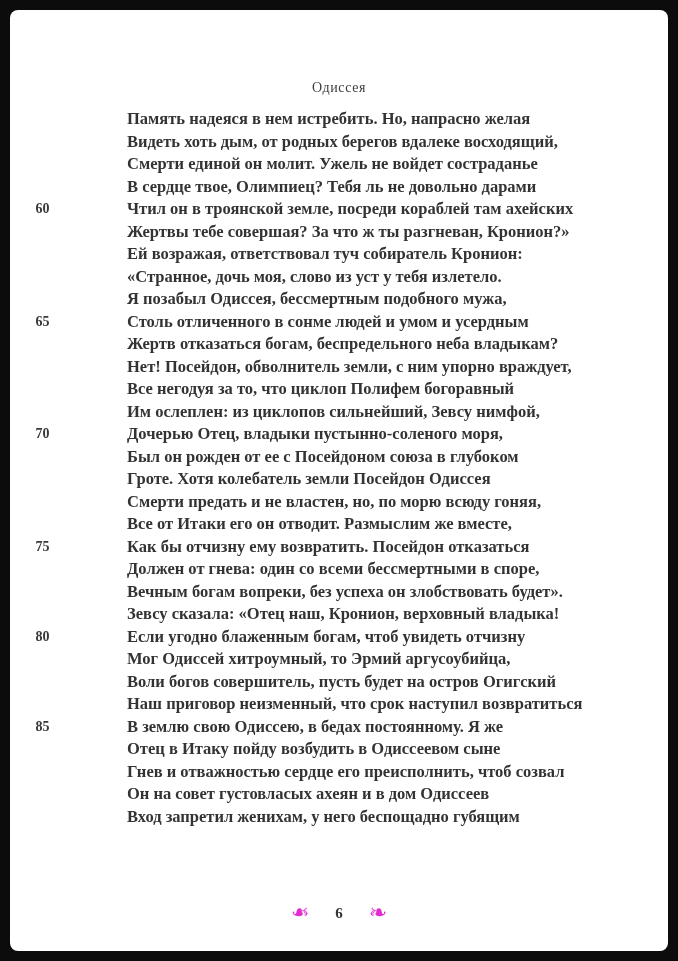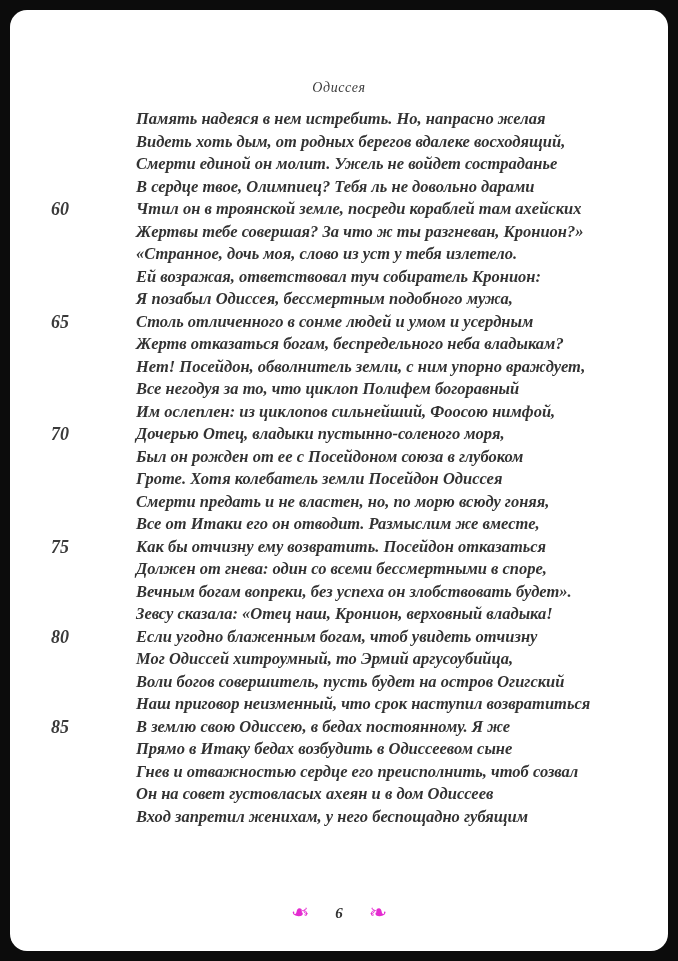--- a/index.html
+++ b/index.html
@@ -12,52 +12,51 @@
     height: 961px;
     overflow: hidden;
     font-family: "Liberation Serif", "DejaVu Serif", serif;
   }
   .page {
     position: relative;
     width: 658px;
     height: 941px;
     margin: 10px auto;
     background: #ffffff;
-    border-radius: 17px;
+    border-radius: 8px;
     box-sizing: border-box;
     color: #2f2f2f;
-    font-style: italic;
   }
   .running-header {
     padding-top: 70px;
     text-align: center;
     font-size: 14px;
     letter-spacing: 0.6px;
     color: #3d3d3d;
   }
   .poem {
     margin-top: 12px;
   }
   .poem-line {
     display: flex;
     line-height: 22.5px;
     font-size: 16.5px;
     font-weight: 600;
     color: #333333;
     white-space: nowrap;
+    gap: 32px;
   }
   .line-num {
     width: 65px;
     flex: 0 0 65px;
-    text-align: left;
-    font-size: 18px;
+    text-align: center;
+    font-size: 14px;
     font-weight: 600;
     color: #3a3a3a;
     padding-right: 0;
-    padding-left: 41px;
   }
   .line-text {
     margin-left: 20px;
   }
   .footer {
     position: absolute;
     left: 0;
     right: 0;
     bottom: 28px;
     display: flex;
@@ -114,26 +113,26 @@
     <span class="line-text">Чтил он в троянской земле, посреди кораблей там ахейских</span>
   </div>
 
   <div class="poem-line">
     <span class="line-num"></span>
     <span class="line-text">Жертвы тебе совершая? За что ж ты разгневан, Кронион?»</span>
   </div>
 
   <div class="poem-line">
     <span class="line-num"></span>
+    <span class="line-text">Ей возражая, ответствовал туч собиратель Кронион:</span>
+  </div>
+
+  <div class="poem-line">
+    <span class="line-num"></span>
     <span class="line-text">«Странное, дочь моя, слово из уст у тебя излетело.</span>
-  </div>
-
-  <div class="poem-line">
-    <span class="line-num"></span>
-    <span class="line-text">Ей возражая, ответствовал туч собиратель Кронион:</span>
   </div>
 
   <div class="poem-line">
     <span class="line-num"></span>
     <span class="line-text">Я позабыл Одиссея, бессмертным подобного мужа,</span>
   </div>
 
   <div class="poem-line">
     <span class="line-num">65</span>
     <span class="line-text">Столь отличенного в сонме людей и умом и усердным</span>
@@ -149,21 +148,21 @@
     <span class="line-text">Нет! Посейдон, обволнитель земли, с ним упорно враждует,</span>
   </div>
 
   <div class="poem-line">
     <span class="line-num"></span>
     <span class="line-text">Все негодуя за то, что циклоп Полифем богоравный</span>
   </div>
 
   <div class="poem-line">
     <span class="line-num"></span>
-    <span class="line-text">Им ослеплен: из циклопов сильнейший, Фоосою нимфой,</span>
+    <span class="line-text">Им ослеплен: из циклопов сильнейший, Зевсу нимфой,</span>
   </div>
 
   <div class="poem-line">
     <span class="line-num">70</span>
     <span class="line-text">Дочерью Отец, владыки пустынно-соленого моря,</span>
   </div>
 
   <div class="poem-line">
     <span class="line-num"></span>
     <span class="line-text">Был он рожден от ее с Посейдоном союза в глубоком</span>
@@ -226,21 +225,21 @@
     <span class="line-text">Наш приговор неизменный, что срок наступил возвратиться</span>
   </div>
 
   <div class="poem-line">
     <span class="line-num">85</span>
     <span class="line-text">В землю свою Одиссею, в бедах постоянному. Я же</span>
   </div>
 
   <div class="poem-line">
     <span class="line-num"></span>
-    <span class="line-text">Прямо в Итаку бедах возбудить в Одиссеевом сыне</span>
+    <span class="line-text">Отец в Итаку пойду возбудить в Одиссеевом сыне</span>
   </div>
 
   <div class="poem-line">
     <span class="line-num"></span>
     <span class="line-text">Гнев и отважностью сердце его преисполнить, чтоб созвал</span>
   </div>
 
   <div class="poem-line">
     <span class="line-num"></span>
     <span class="line-text">Он на совет густовласых ахеян и в дом Одиссеев</span>

